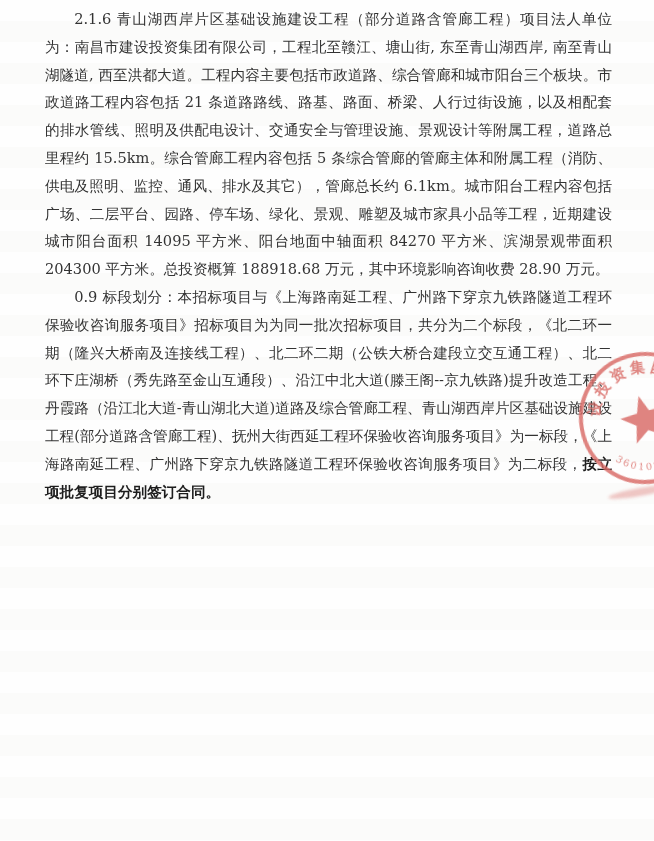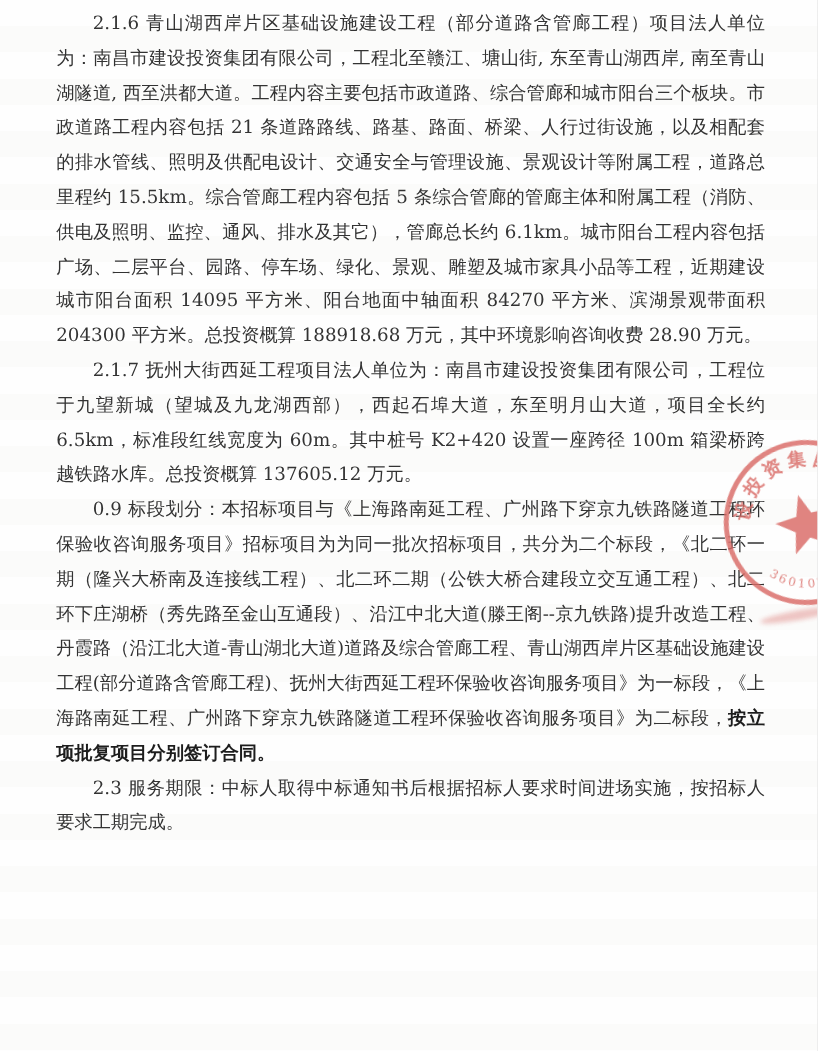--- a/index.html
+++ b/index.html
@@ -23,23 +23,21 @@
   }
   .stamp text{font-family:"DejaVu Serif","Liberation Serif",serif;}
 </style>
 </head>
 <body>
 
 <div class="page">
 
   <div class="content">
     <p><span>2.1.6 青山湖西岸片区基础设施建设工程（部分道路含管廊工程）项目法人单位为：南昌市建设投资集团有限公司，工程北至赣江、塘山街, 东至青山湖西岸, 南至青山湖隧道, 西至洪都大道。工程内容主要包括市政道路、综合管廊和城市阳台三个板块。市政道路工程内容包括 21 条道路路线、路基、路面、桥梁、人行过街设施，以及相配套的排水管线、照明及供配电设计、交通安全与管理设施、景观设计等附属工程，道路总里程约 15.5km。综合管廊工程内容包括 5 条综合管廊的管廊主体和附属工程（消防、供电及照明、监控、通风、排水及其它），管廊总长约 6.1km。城市阳台工程内容包括广场、二层平台、园路、停车场、绿化、景观、雕塑及城市家具小品等工程，近期建设城市阳台面积 14095 平方米、阳台地面中轴面积 84270 平方米、滨湖景观带面积 204300 平方米。总投资概算 188918.68 万元，其中环境影响咨询收费 28.90 万元。</span><b></b></p>
-    <p><span>2.1.7 抚州大街西延工程项目法人单位为：南昌市建设投资集团有限公司，工程位于九望新城（望城及九龙湖西部），西起石埠大道，东至明月山大道，项目全长约 6.5km，标准段红线宽度为 60m。其中桩号 K2+420 设置一座跨径 100m 箱梁桥跨越铁路水库。总投资概算 137605.12 万元。</span><b></b></p>
     <p><span>0.9 标段划分：本招标项目与《上海路南延工程、广州路下穿京九铁路隧道工程环保验收咨询服务项目》招标项目为为同一批次招标项目，共分为二个标段，《北二环一期（隆兴大桥南及连接线工程）、北二环二期（公铁大桥合建段立交互通工程）、北二环下庄湖桥（秀先路至金山互通段）、沿江中北大道(滕王阁--京九铁路)提升改造工程、丹霞路（沿江北大道-青山湖北大道)道路及综合管廊工程、青山湖西岸片区基础设施建设工程(部分道路含管廊工程)、抚州大街西延工程环保验收咨询服务项目》为一标段，《上海路南延工程、广州路下穿京九铁路隧道工程环保验收咨询服务项目》为二标段，</span><b>按立项批复项目分别签订合同。</b></p>
-    <p><span>2.3 服务期限：中标人取得中标通知书后根据招标人要求时间进场实施，按招标人要求工期完成。</span><b></b></p>
     <p><b></b></p>
   </div>
 
   <svg class="stamp" viewBox="0 0 170 185" width="170" height="185" xmlns="http://www.w3.org/2000/svg">
     <defs>
       <filter id="sblur" x="-30%" y="-30%" width="160%" height="160%">
         <feGaussianBlur stdDeviation="0.6"></feGaussianBlur>
       </filter>
       <filter id="sblur2" x="-50%" y="-50%" width="200%" height="200%">
         <feGaussianBlur stdDeviation="1.8"></feGaussianBlur>

